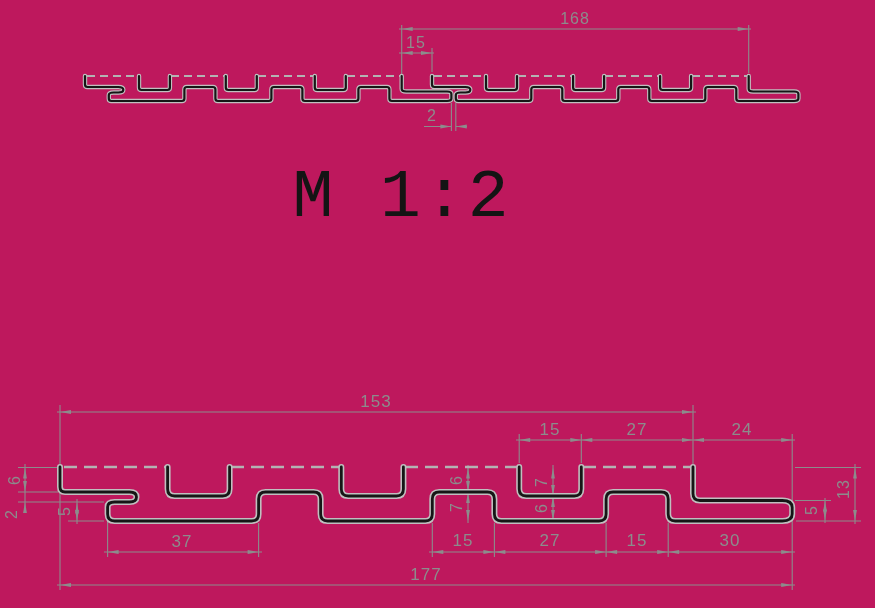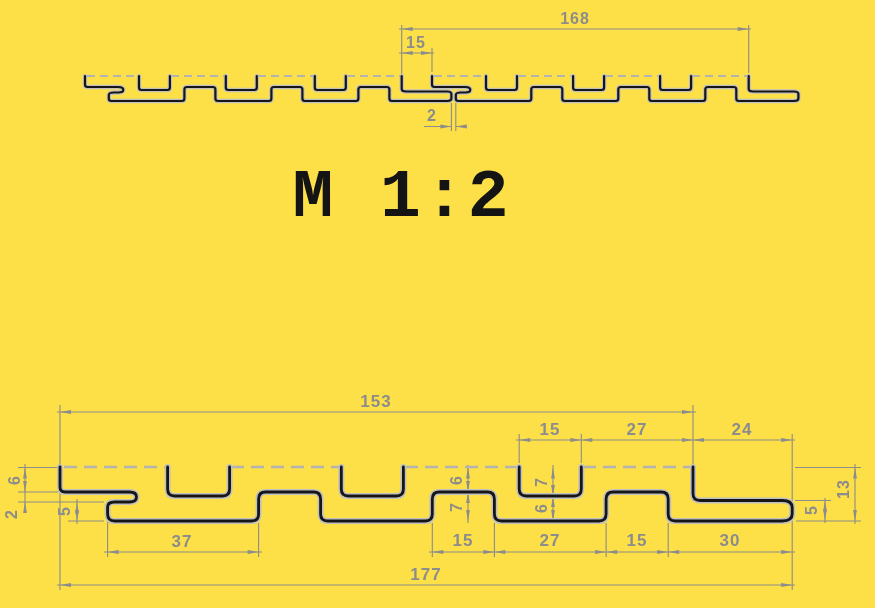--- a/index.html
+++ b/index.html
@@ -1,17 +1,17 @@
 <!DOCTYPE html>
 <html><head>
 <meta charset="utf-8">
 <style>
   html,body{margin:0;padding:0;background:#ffffff;}
-  .page{position:relative;width:875px;height:608px;background:#fde047;overflow:hidden;
-        font-family:"Liberation Sans", sans-serif;font-weight:bold;}
+  .page{position:relative;width:875px;height:608px;background:#be185d;overflow:hidden;
+        font-family:"Liberation Sans", sans-serif;}
   svg{display:block;}
   .dimline{stroke:#8c8c8c;stroke-width:1.1;fill:none;}
   .arrow{fill:#8c8c8c;stroke:none;}
   .dimtext{fill:#8c8c8c;font-family:"Liberation Sans", sans-serif;font-size:17px;letter-spacing:1px;}
   .dimtext-sm{fill:#8c8c8c;font-family:"Liberation Sans", sans-serif;font-size:16px;letter-spacing:1px;}
   .halo-b{stroke:#c0c0c0;stroke-width:6;fill:none;stroke-linecap:round;}
   .ink-b{stroke:#161616;stroke-width:2.8;fill:none;stroke-linecap:round;}
   .halo-t{stroke:#c0c0c0;stroke-width:4.4;fill:none;stroke-linecap:round;}
   .ink-t{stroke:#161616;stroke-width:2.2;fill:none;stroke-linecap:round;}
   .dash-b{stroke:#b3b3b3;stroke-width:2.4;fill:none;stroke-dasharray:13 7;}

